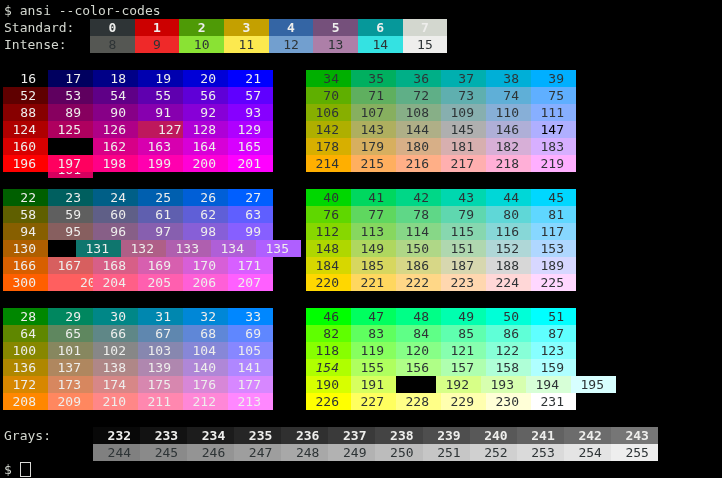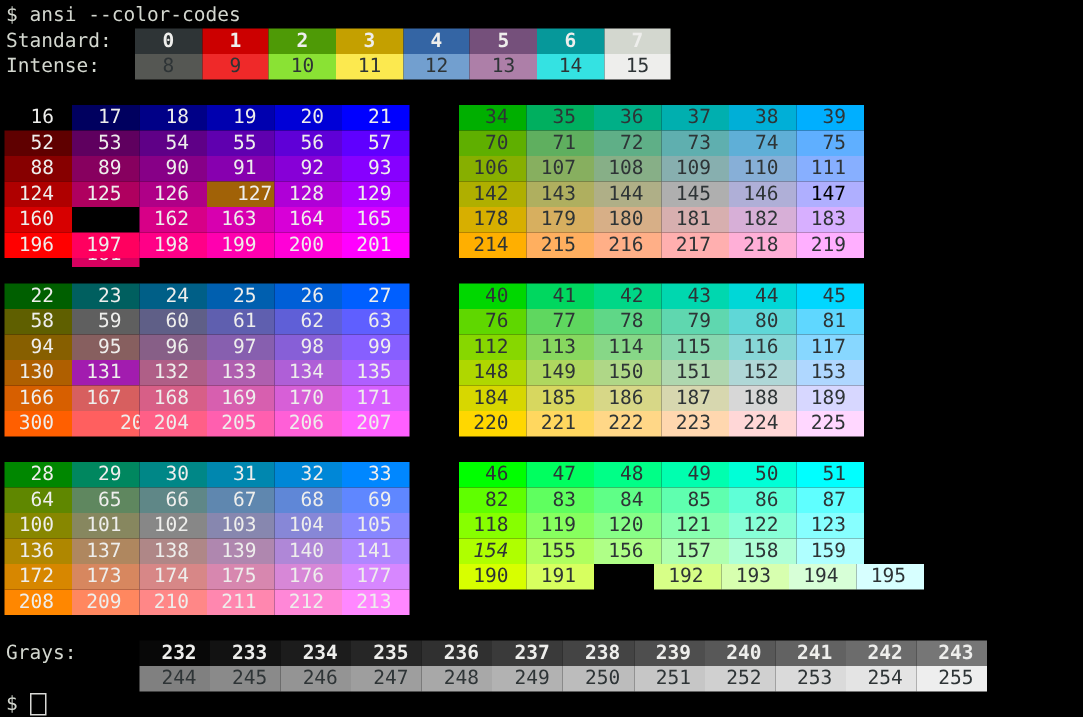--- a/index.html
+++ b/index.html
@@ -90,21 +90,21 @@
         <div class="cell cubecell" style="background: rgb(135, 0, 95); color: rgb(238, 238, 236);">89</div>
         <div class="cell cubecell" style="background: rgb(135, 0, 135); color: rgb(238, 238, 236);">90</div>
         <div class="cell cubecell" style="background: rgb(135, 0, 175); color: rgb(238, 238, 236);">91</div>
         <div class="cell cubecell" style="background: rgb(135, 0, 215); color: rgb(238, 238, 236);">92</div>
         <div class="cell cubecell" style="background: rgb(135, 0, 255); color: rgb(238, 238, 236);">93</div>
       </div>
       <div class="brow">
         <div class="cell cubecell" style="background: rgb(175, 0, 0); color: rgb(238, 238, 236);">124</div>
         <div class="cell cubecell" style="background: rgb(175, 0, 95); color: rgb(238, 238, 236);">125</div>
         <div class="cell cubecell" style="background: rgb(175, 0, 135); color: rgb(238, 238, 236);">126</div>
-        <div class="cell cubecell" style="background: #a16207; color: rgb(238, 238, 236); padding-left: 20px;">127</div>
+        <div class="cell cubecell" style="background: #be185d; color: rgb(238, 238, 236); padding-left: 20px;">127</div>
         <div class="cell cubecell" style="background: rgb(175, 0, 215); color: rgb(238, 238, 236);">128</div>
         <div class="cell cubecell" style="background: rgb(175, 0, 255); color: rgb(238, 238, 236);">129</div>
       </div>
       <div class="brow">
         <div class="cell cubecell" style="background: rgb(215, 0, 0); color: rgb(238, 238, 236);">160</div>
         <div class="cell cubecell" style="background: rgb(215, 0, 95); color: rgb(238, 238, 236); margin-top: 23px;">161</div>
         <div class="cell cubecell" style="background: rgb(215, 0, 135); color: rgb(238, 238, 236);">162</div>
         <div class="cell cubecell" style="background: rgb(215, 0, 175); color: rgb(238, 238, 236);">163</div>
         <div class="cell cubecell" style="background: rgb(215, 0, 215); color: rgb(238, 238, 236);">164</div>
         <div class="cell cubecell" style="background: rgb(215, 0, 255); color: rgb(238, 238, 236);">165</div>
@@ -188,21 +188,21 @@
       <div class="brow">
         <div class="cell cubecell" style="background: rgb(135, 95, 0); color: rgb(238, 238, 236);">94</div>
         <div class="cell cubecell" style="background: rgb(135, 95, 95); color: rgb(238, 238, 236);">95</div>
         <div class="cell cubecell" style="background: rgb(135, 95, 135); color: rgb(238, 238, 236);">96</div>
         <div class="cell cubecell" style="background: rgb(135, 95, 175); color: rgb(238, 238, 236);">97</div>
         <div class="cell cubecell" style="background: rgb(135, 95, 215); color: rgb(238, 238, 236);">98</div>
         <div class="cell cubecell" style="background: rgb(135, 95, 255); color: rgb(238, 238, 236);">99</div>
       </div>
       <div class="brow">
         <div class="cell cubecell" style="background: rgb(175, 95, 0); color: rgb(238, 238, 236);">130</div>
-        <div class="cell cubecell" style="background: #a21caf; color: rgb(238, 238, 236);">131</div>
+        <div class="cell cubecell" style="background: #0f766e; color: rgb(238, 238, 236); margin-left: 28px;">131</div>
         <div class="cell cubecell" style="background: rgb(175, 95, 135); color: rgb(238, 238, 236);">132</div>
         <div class="cell cubecell" style="background: rgb(175, 95, 175); color: rgb(238, 238, 236);">133</div>
         <div class="cell cubecell" style="background: rgb(175, 95, 215); color: rgb(238, 238, 236);">134</div>
         <div class="cell cubecell" style="background: rgb(175, 95, 255); color: rgb(238, 238, 236);">135</div>
       </div>
       <div class="brow">
         <div class="cell cubecell" style="background: rgb(215, 95, 0); color: rgb(238, 238, 236);">166</div>
         <div class="cell cubecell" style="background: rgb(215, 95, 95); color: rgb(238, 238, 236);">167</div>
         <div class="cell cubecell" style="background: rgb(215, 95, 135); color: rgb(238, 238, 236);">168</div>
         <div class="cell cubecell" style="background: rgb(215, 95, 175); color: rgb(238, 238, 236);">169</div>
@@ -351,20 +351,28 @@
         <div class="cell cubecell" style="background: rgb(175, 255, 215); color: rgb(46, 52, 54);">158</div>
         <div class="cell cubecell" style="background: rgb(175, 255, 255); color: rgb(46, 52, 54);">159</div>
       </div>
       <div class="brow">
         <div class="cell cubecell" style="background: rgb(215, 255, 0); color: rgb(46, 52, 54);">190</div>
         <div class="cell cubecell" style="background: rgb(215, 255, 95); color: rgb(46, 52, 54);">191</div>
         <div class="cell cubecell" style="background: rgb(215, 255, 135); color: rgb(46, 52, 54); margin-left: 40px;">192</div>
         <div class="cell cubecell" style="background: rgb(215, 255, 175); color: rgb(46, 52, 54);">193</div>
         <div class="cell cubecell" style="background: rgb(215, 255, 215); color: rgb(46, 52, 54);">194</div>
         <div class="cell cubecell" style="background: rgb(215, 255, 255); color: rgb(46, 52, 54);">195</div>
+      </div>
+      <div class="brow">
+        <div class="cell cubecell" style="background: rgb(255, 255, 0); color: rgb(46, 52, 54);">226</div>
+        <div class="cell cubecell" style="background: rgb(255, 255, 95); color: rgb(46, 52, 54);">227</div>
+        <div class="cell cubecell" style="background: rgb(255, 255, 135); color: rgb(46, 52, 54);">228</div>
+        <div class="cell cubecell" style="background: rgb(255, 255, 175); color: rgb(46, 52, 54);">229</div>
+        <div class="cell cubecell" style="background: rgb(255, 255, 215); color: rgb(46, 52, 54);">230</div>
+        <div class="cell cubecell" style="background: rgb(255, 255, 255); color: rgb(46, 52, 54);">231</div>
       </div>
     </div>
 
   <div class="tline" id="grays-label">Grays:</div>
   <div class="cellrow" id="grays-row-0">
       <div class="cell graycell bold" style="background: rgb(8, 8, 8); color: rgb(238, 238, 236);">232</div>
       <div class="cell graycell bold" style="background: rgb(18, 18, 18); color: rgb(238, 238, 236);">233</div>
       <div class="cell graycell bold" style="background: rgb(28, 28, 28); color: rgb(238, 238, 236);">234</div>
       <div class="cell graycell bold" style="background: rgb(38, 38, 38); color: rgb(238, 238, 236);">235</div>
       <div class="cell graycell bold" style="background: rgb(48, 48, 48); color: rgb(238, 238, 236);">236</div>

